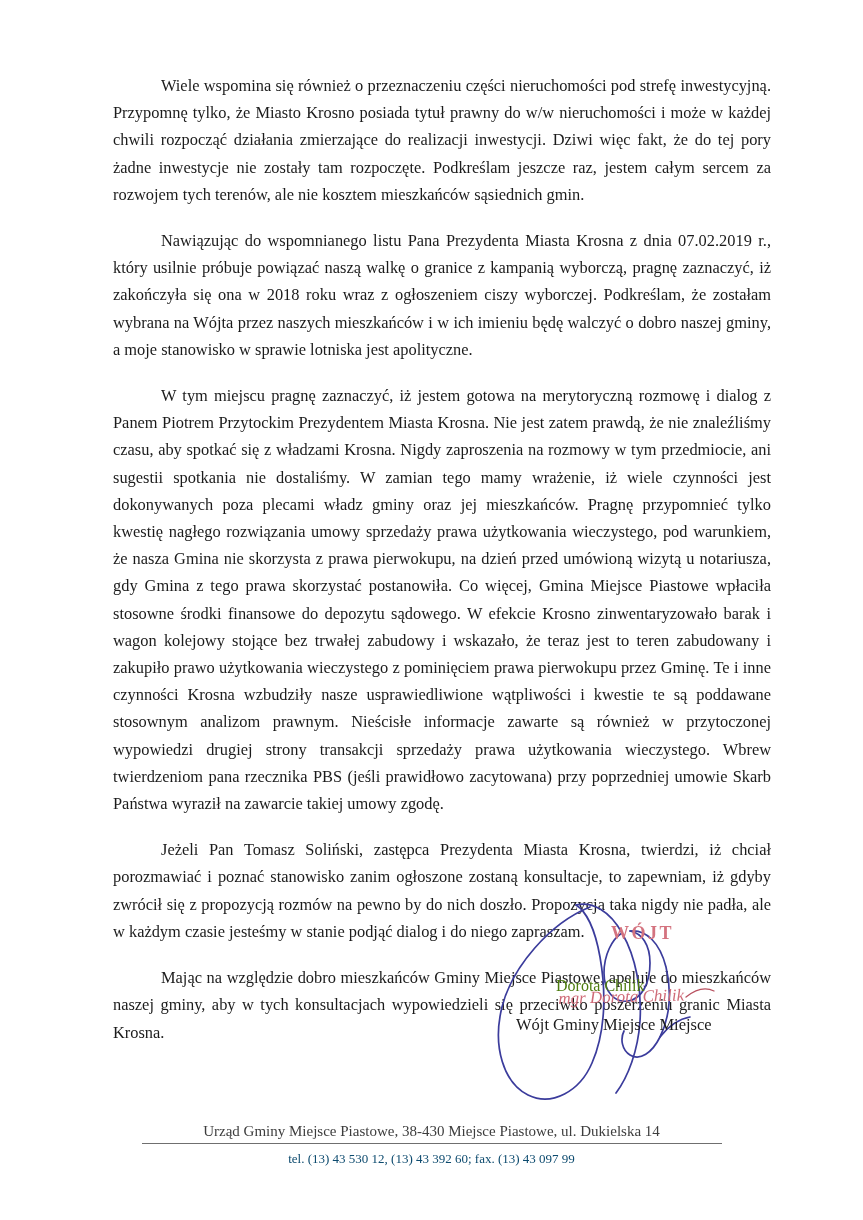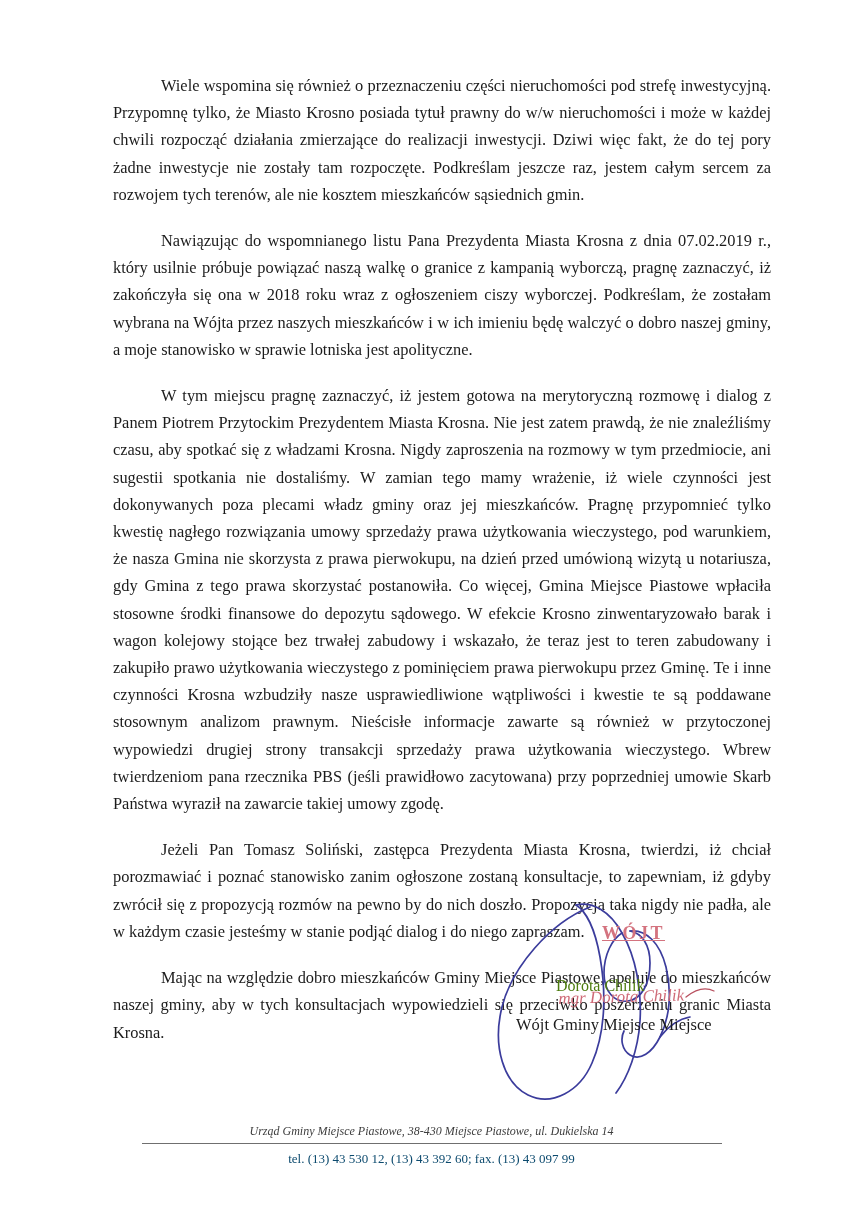--- a/index.html
+++ b/index.html
@@ -58,29 +58,28 @@
     position: absolute;
     left: 0;
     top: 0;
     width: 330px;
     height: 215px;
     pointer-events: none;
   }
 
   .stamp-title {
     position: absolute;
-    left: 132px;
+    left: 141px;
     top: 28px;
     font-size: 18px;
     letter-spacing: 2.5px;
     font-weight: 700;
     color: #d4737f;
     font-family: "Liberation Serif", serif;
     white-space: nowrap;
-    text-decoration: underline;
   }
 
   .stamp-name {
     position: absolute;
     left: 86px;
     top: 82px;
     font-size: 16px;
     color: #4d7c0f;
     white-space: nowrap;
   }
@@ -109,24 +108,23 @@
   
   .footer {
     position: absolute;
     left: 0;
     right: 0;
     top: 1122px;
     text-align: center;
     color: #4a4a4a;
   }
   .footer-address {
-    font-size: 12px;
+    font-size: 15px;
     line-height: 18px;
     color: #3d3d3d;
-    font-style: italic;
   }
   .footer-rule {
     width: 580px;
     height: 1px;
     background: #6f6f6f;
     margin: 3px auto 6px auto;
   }
   .footer-line {
     font-size: 13px;
     line-height: 18px;

